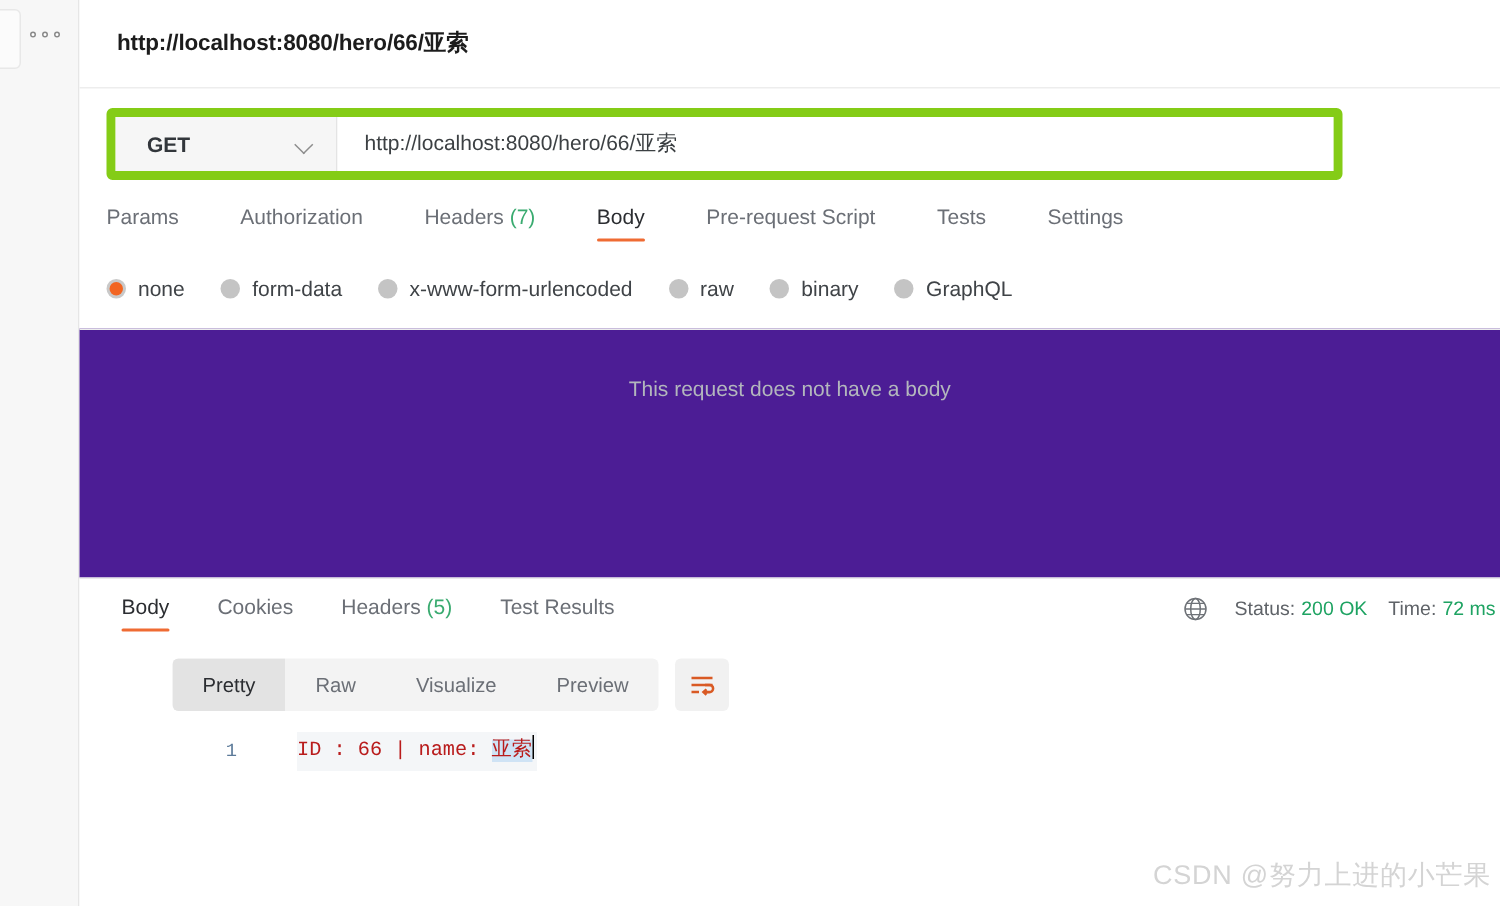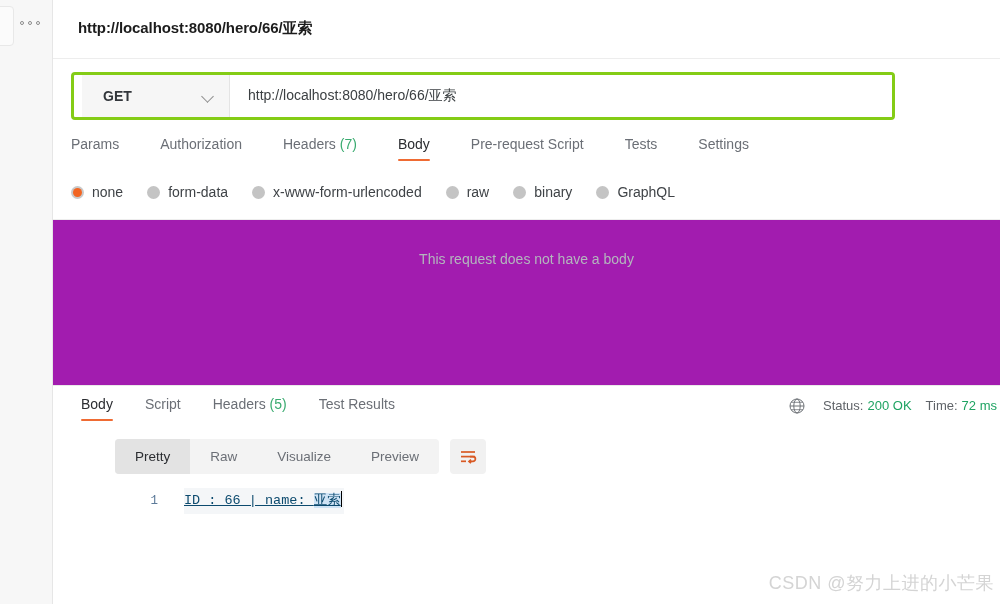--- a/index.html
+++ b/index.html
@@ -63,25 +63,24 @@
     color: #1c1c1c;
     letter-spacing: -0.1px;
     white-space: nowrap;
   }
 
   
   .url-row {
     position: absolute; left: 18px; top: 72px;
     width: 824px; height: 48px;
     display: flex;
-    border: 3px solid #84cc16;
+    border: 6px solid #84cc16;
     border-radius: 4px;
     background: #ffffff;
     overflow: hidden;
-    padding-left: 8px;
   }
   .method-box {
     width: 148px;
     background: #f6f6f6;
     border-right: 1px solid #e4e4e4;
     display: flex; align-items: center;
     padding: 0 14px 0 21px;
     cursor: pointer;
   }
   .method-label {
@@ -169,21 +168,21 @@
     border-radius: 50%;
     background: #f26522;
   }
   .bt-label { font-size: 14px; color: #3f4347; }
 
   
   .req-body-area {
     position: absolute; left: 0; top: 219px;
     width: 947px; height: 166px;
     border-top: 1px solid #ededed;
-    background: #a21caf;
+    background: #4c1d95;
   }
   .no-body {
     position: absolute;
     left: 0; right: 0; top: 31px;
     text-align: center;
     font-size: 14px;
     color: #b3b7bd;
   }
 
   
@@ -284,29 +283,28 @@
   .gutter {
     position: absolute; left: 0; top: 0;
     width: 52px;
     text-align: right;
     font-family: "Liberation Mono", monospace;
     font-size: 12.5px;
     color: #5c7a99;
     line-height: 26px;
   }
   .code-line {
-    position: absolute; left: 78px; top: 0;
+    position: absolute; left: 92px; top: 0;
     font-family: "Liberation Mono", monospace;
     font-size: 13.5px;
-    color: #0c4a6e;
+    color: #b91c1c;
     line-height: 26px;
     white-space: pre;
     background: #f4f6f8;
     padding-right: 2px;
-    text-decoration: underline;
   }
   .sel {
     background: #cfe3f5;
   }
   .caret {
     display: inline-block;
     width: 1.5px; height: 16px;
     background: #000000;
     vertical-align: -3px;
   }
@@ -404,21 +402,21 @@
       <div class="no-body">This request does not have a body</div>
     </div>
 
     <div class="resp-divider"></div>
 
     <div class="resp-tabs">
       <div class="resp-tab active">
         <span>Body</span>
       </div>
       <div class="resp-tab">
-        <span>Script</span>
+        <span>Cookies</span>
       </div>
       <div class="resp-tab">
         <span>Headers</span>
         <span class="tab-count">(5)</span>
       </div>
       <div class="resp-tab">
         <span>Test Results</span>
       </div>
     </div>
 

